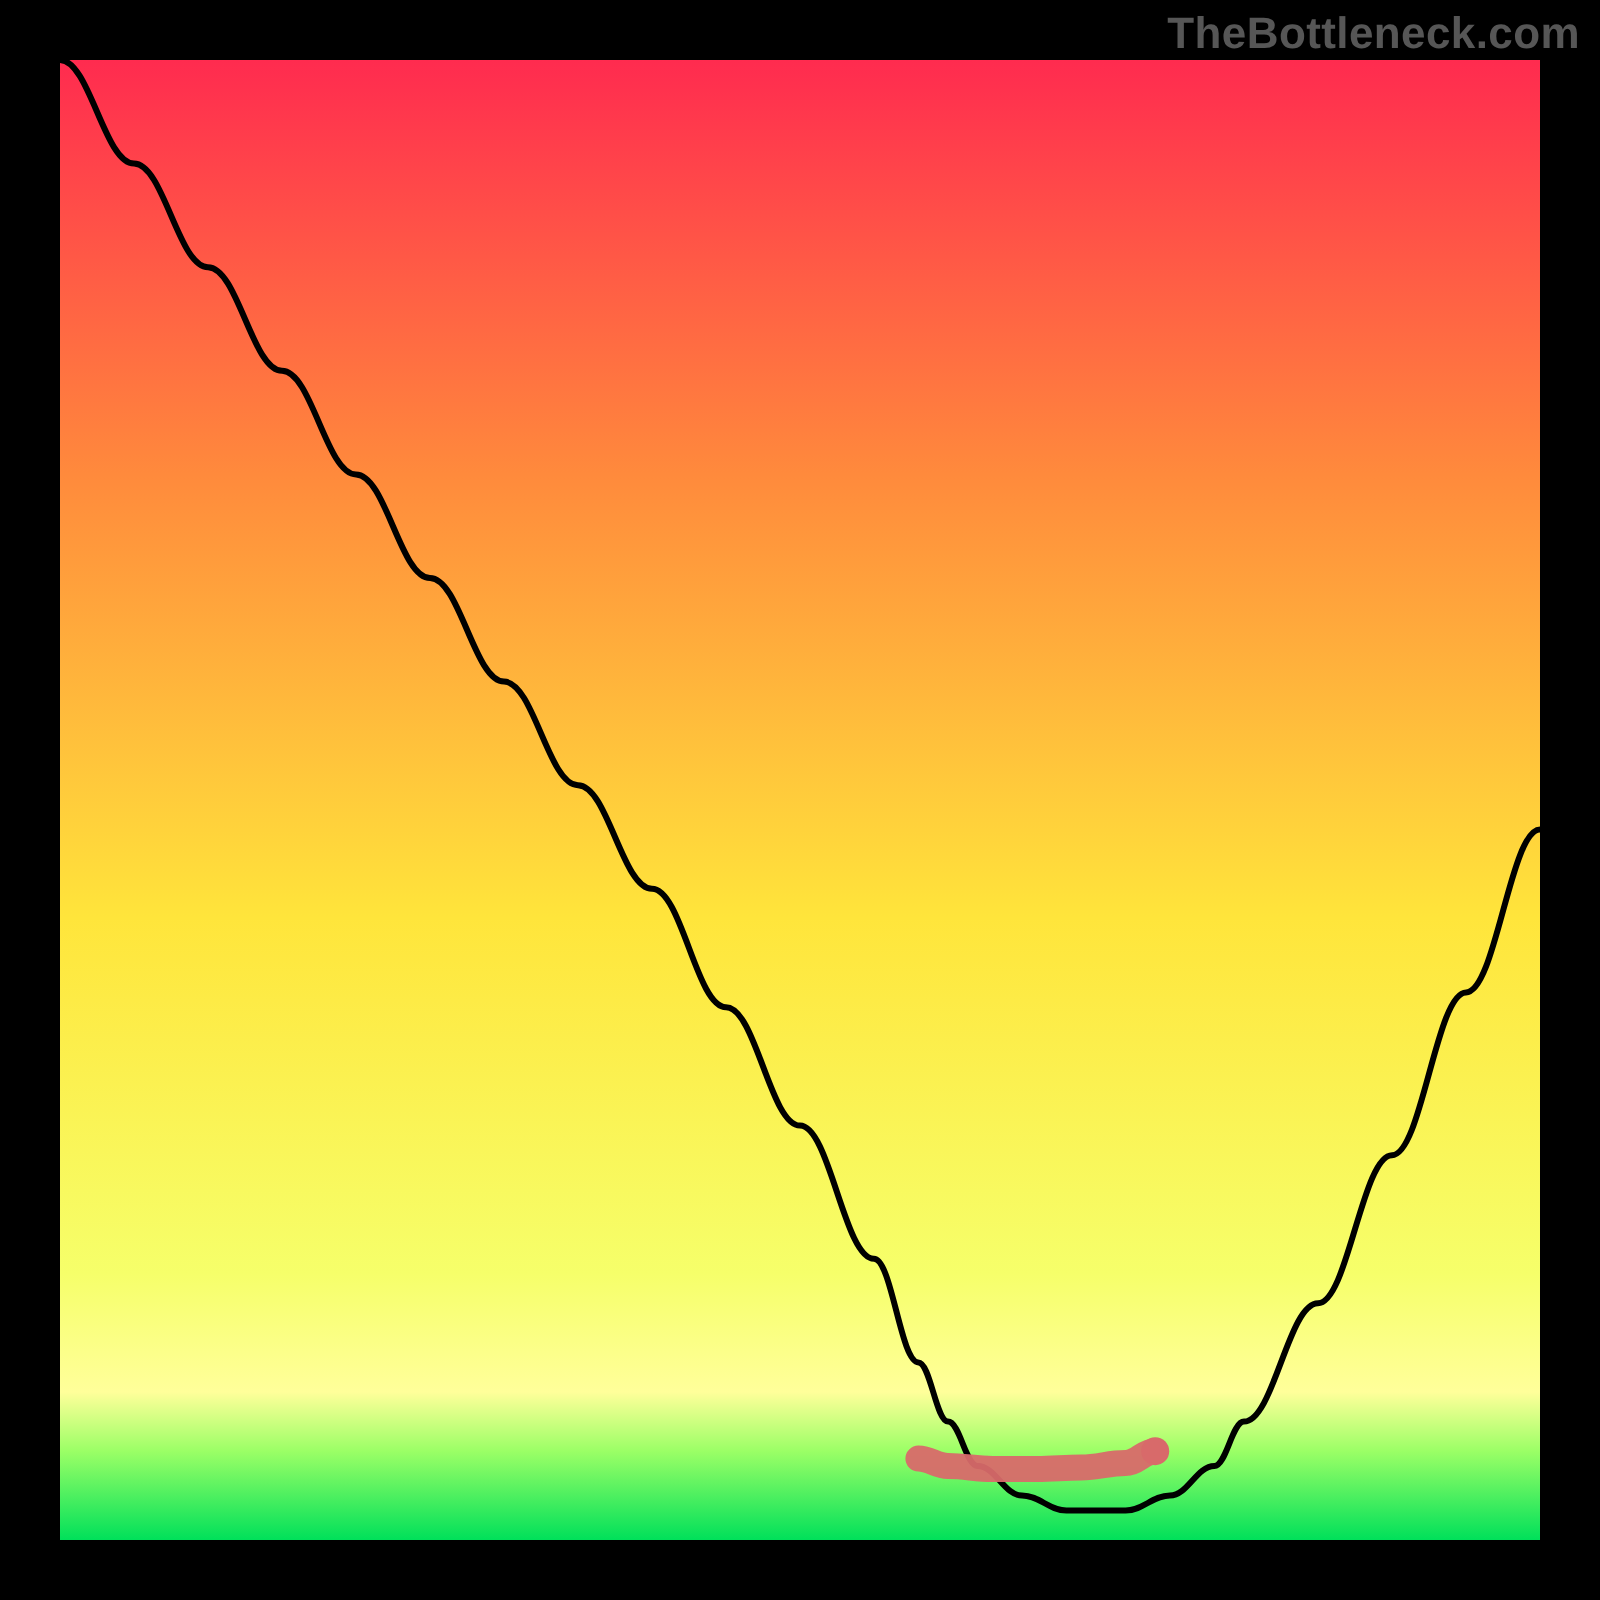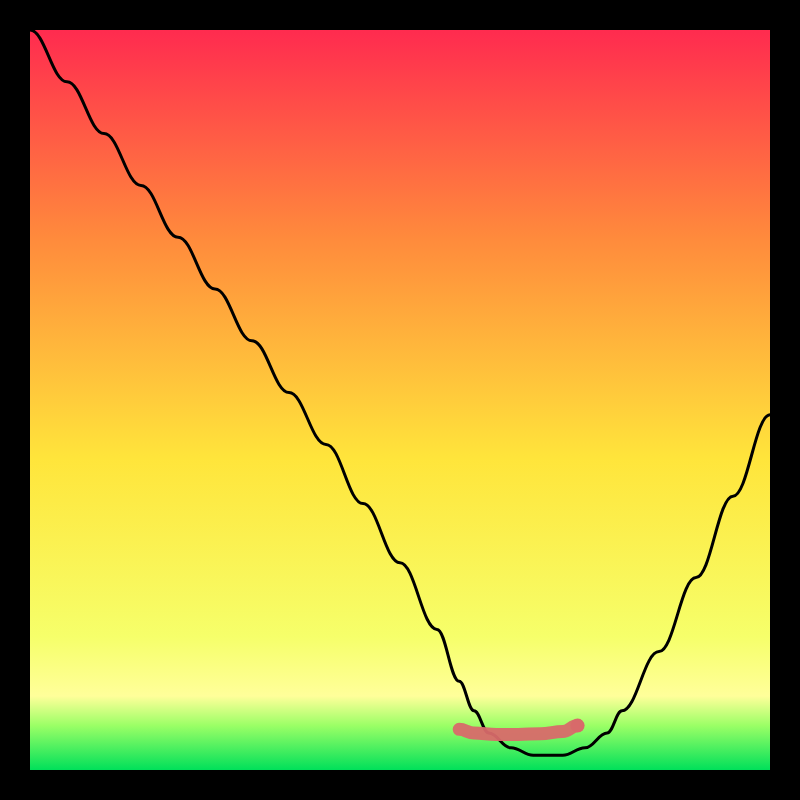--- a/index.html
+++ b/index.html
@@ -27,20 +27,21 @@
     top: 30px;
     width: 740px;
     height: 740px;
   }
   svg { display: block; }
 </style>
 </head>
 <body>
 
 <div class="frame">
+  <div class="watermark">TheBottleneck.com</div>
   <div class="plot">
     <svg id="chart-svg" width="740" height="740" viewBox="0 0 740 740" preserveAspectRatio="none">
         <defs>
           <linearGradient id="bg-grad" x1="0" y1="0" x2="0" y2="1">
             <stop offset="0%" stop-color="#ff2b4f"></stop>
             <stop offset="28%" stop-color="#ff8a3c"></stop>
             <stop offset="58%" stop-color="#ffe53b"></stop>
             <stop offset="82%" stop-color="#f6ff6a"></stop>
             <stop offset="90%" stop-color="#ffff9a"></stop>
             <stop offset="94%" stop-color="#9bff66"></stop>

